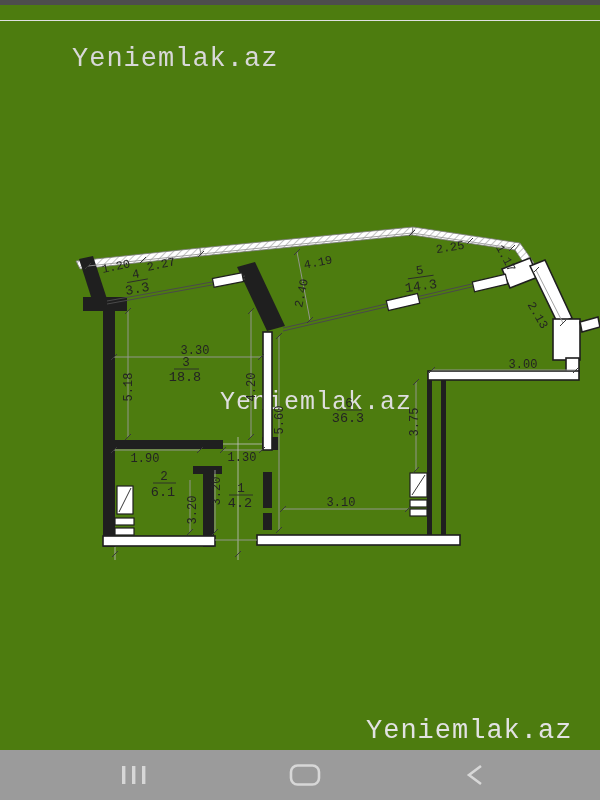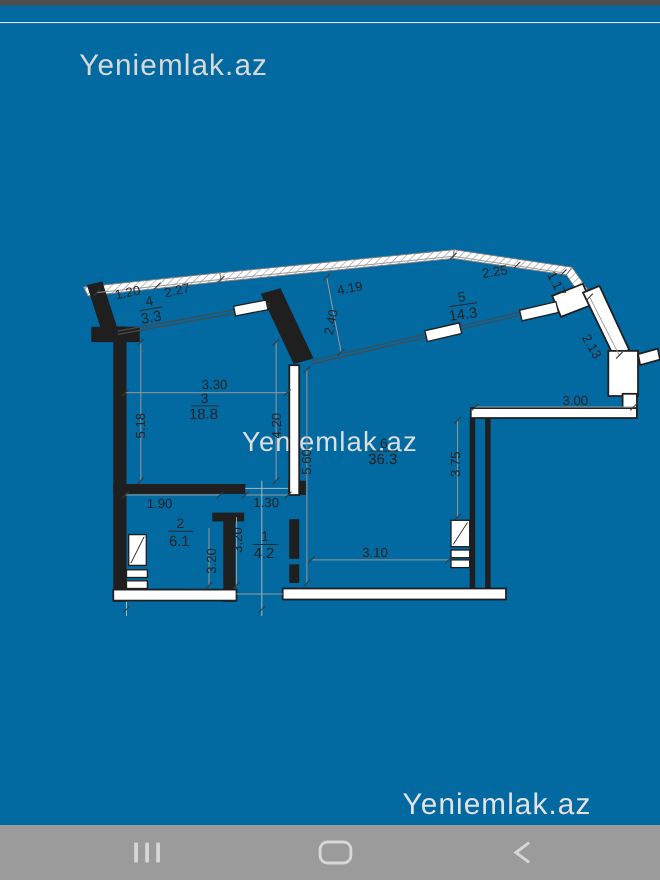--- a/index.html
+++ b/index.html
@@ -1,17 +1,17 @@
 <!DOCTYPE html>
 <html><head>
 <meta charset="utf-8">
 <style>
   html,body{margin:0;padding:0;background:#fff;}
-  .screen{position:relative;width:600px;height:800px;background:#0369a1;overflow:hidden;
-          font-family:Liberation Sans, sans-serif;}
+  .screen{position:relative;width:600px;height:800px;background:#4d7c0f;overflow:hidden;
+          font-family:Liberation Mono, monospace;}
   .status-strip{position:absolute;left:0;top:0;width:600px;height:5px;background:#4d4d4d;}
   .top-divider{position:absolute;left:0;top:20px;width:600px;height:1px;background:#e0e0e0;}
   .wm{position:absolute;color:#dcdcdc;letter-spacing:1px;white-space:nowrap;}
   .wm-top{left:72px;top:44px;font-size:27px;color:#d8d8d8;}
   .wm-mid{left:220px;top:388px;font-size:25px;color:#dedede;z-index:1;}
   .wm-bottom{left:366px;top:716px;font-size:27px;color:#e2e2e2;}
   .plan-svg{position:absolute;left:0;top:0;z-index:2;}
   
   .wall-solid{fill:#1f1f1f;stroke:none;}
   .wall-hollow{fill:#ffffff;stroke:#1f1f1f;stroke-width:1.6;}

